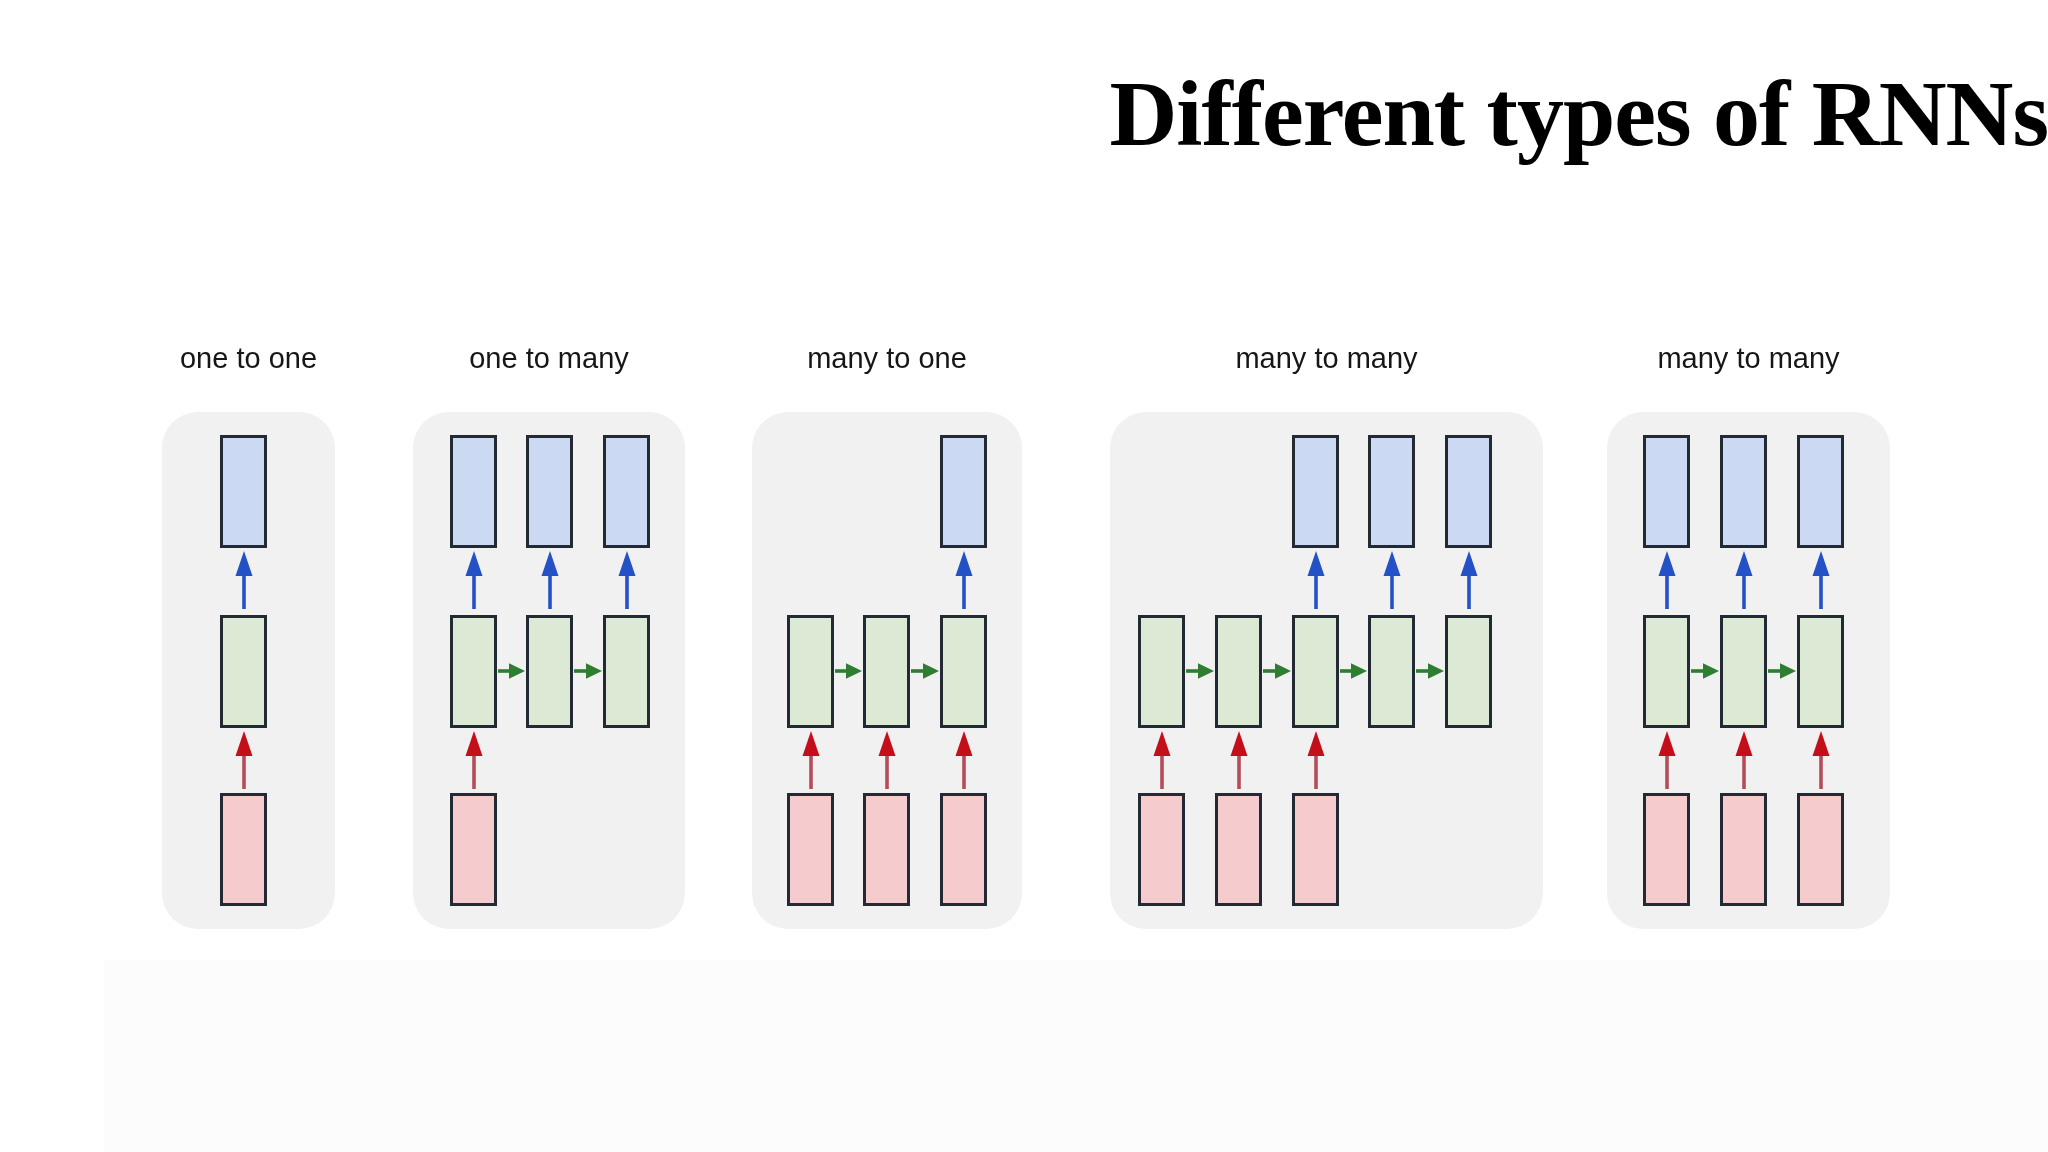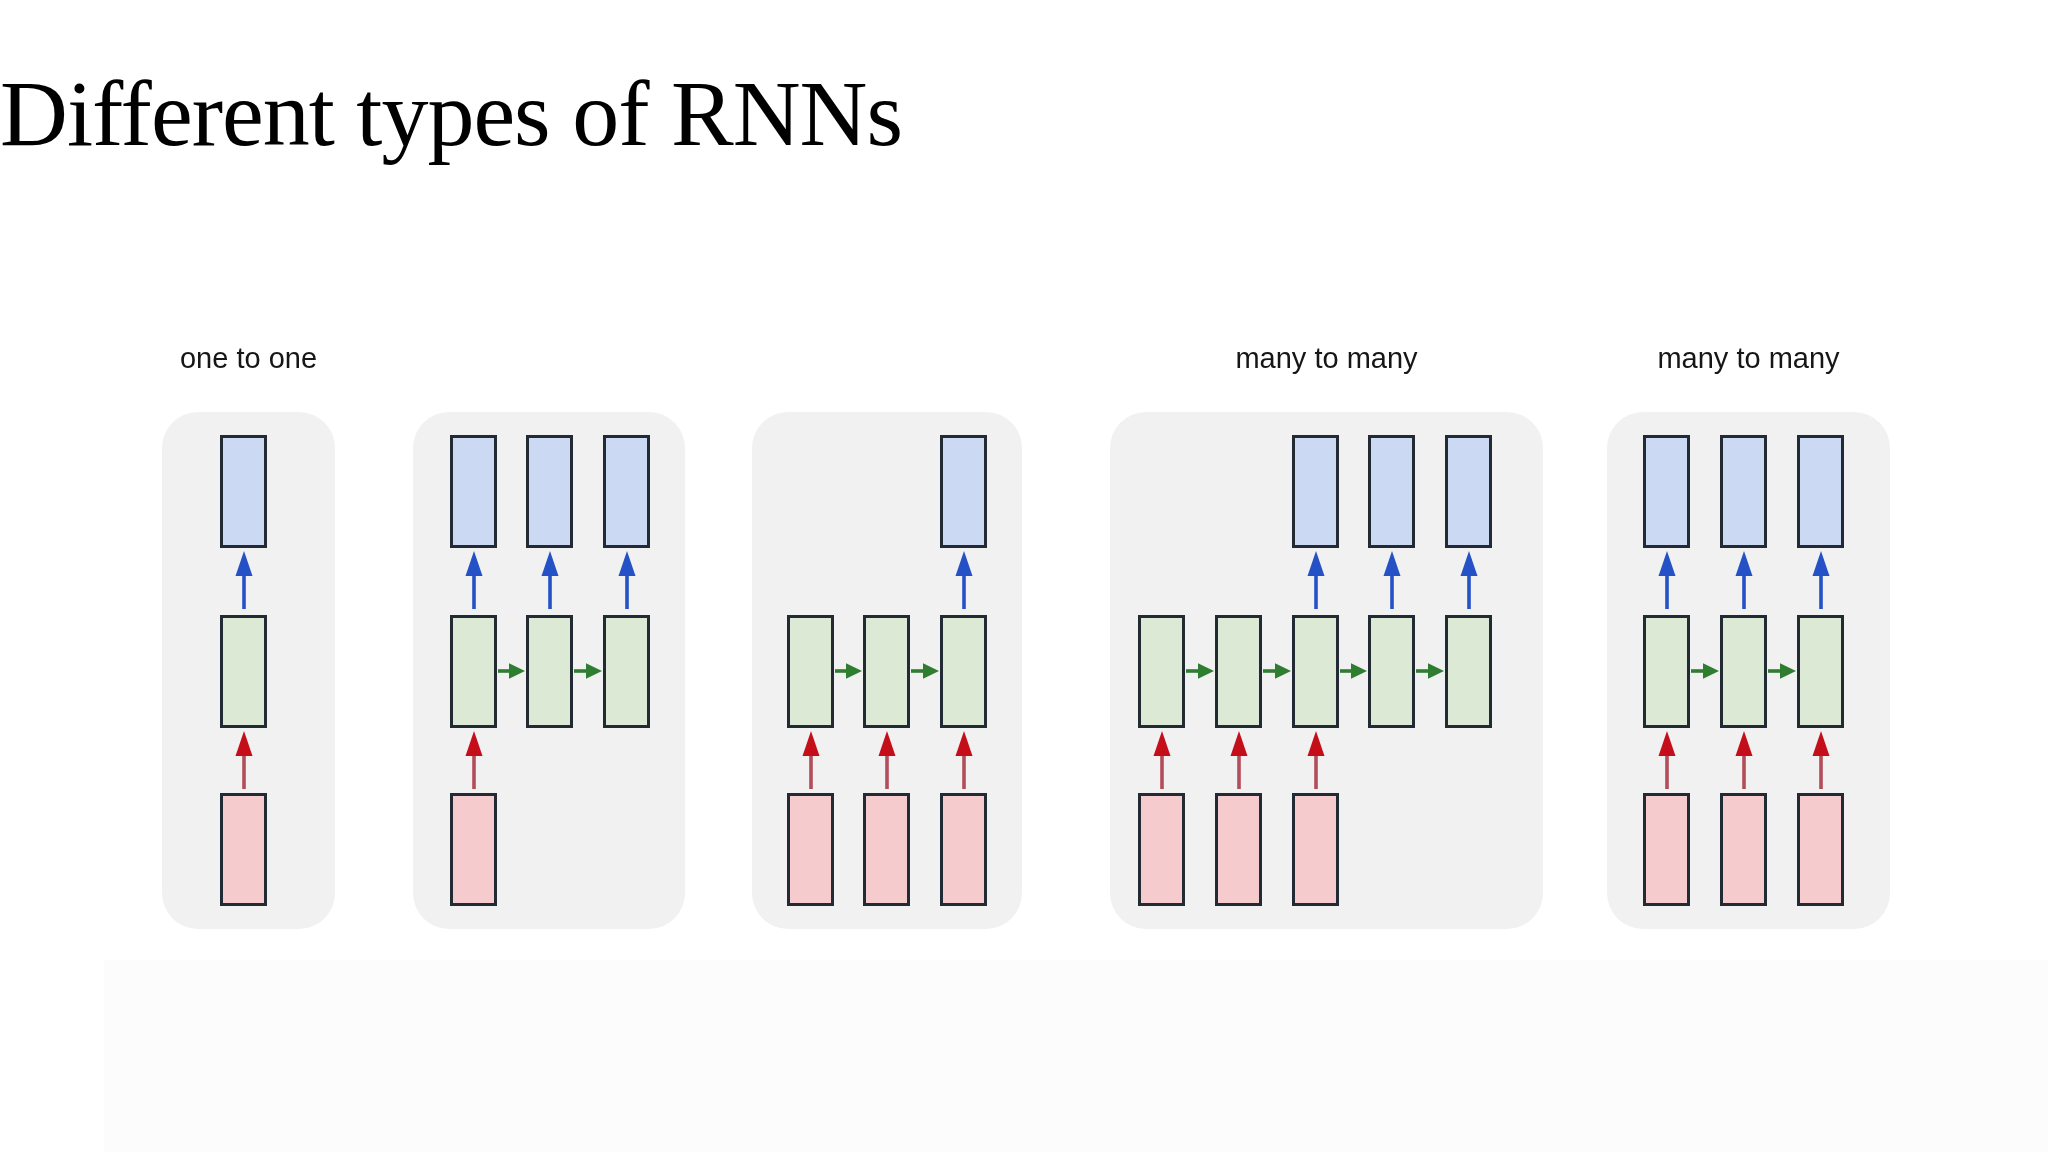--- a/index.html
+++ b/index.html
@@ -1,19 +1,19 @@
 <!DOCTYPE html>
 <html style="--page_bg: #ffffff; --panel_bg: #f1f1f2; --box_border: #222b33; --blue_box: #ccd9f3; --green_box: #dbe9d5; --red_box: #f6cbce; --arrow_blue: #2451c6; --arrow_red_head: #c40e1a; --arrow_red_stem: #b24e59; --arrow_green: #2e7d30; --title_color: #000000; --label_color: #161616; --footer_band: #fcfcfd;"><head>
 <meta charset="utf-8">
 <style>
   html,body{margin:0;padding:0;background:#fff;}
   #stage{position:relative;width:2048px;height:1152px;overflow:hidden;
          background:var(--page_bg,#fff);font-family:"Liberation Sans",sans-serif;}
-  .title{position:absolute;top:66px;left:0;width:100%;text-align:left;
-         font-family:"Liberation Serif",serif;font-weight:normal;font-size:94px;
+  .title{position:absolute;top:66px;left:0;width:100%;text-align:right;
+         font-family:"Liberation Serif",serif;font-weight:bold;font-size:94px;
          line-height:1;letter-spacing:-1px;color:var(--title_color,#000);}
   .panel-label{position:absolute;top:342px;text-align:center;font-size:29px;
          line-height:1.15;color:var(--label_color,#161616);}
   .panel-bg{position:absolute;top:412px;height:517px;border-radius:36px;
          background:var(--panel_bg,#f1f1f2);}
   .nbox{position:absolute;width:47px;height:113px;box-sizing:border-box;
          border:3px solid var(--box_border,#222b33);}
   .arrow{position:absolute;display:block;}
   .band{position:absolute;left:104px;top:960px;width:1944px;height:192px;
          background:var(--footer_band,#fcfcfd);}
@@ -32,20 +32,21 @@
     <svg class="arrow" width="20" height="58" style="left:233.5px;top:551px">
     <rect x="8.2" y="20" width="3.6" height="38" style="fill:var(--arrow_blue)"></rect>
     <polygon points="10,0 1.5,25 18.5,25" style="fill:var(--arrow_blue)"></polygon>
     </svg>
     <div class="nbox" style="left:220px;top:793px;background:var(--red_box)"></div>
     <svg class="arrow" width="20" height="58" style="left:233.5px;top:731px">
     <rect x="8.2" y="20" width="3.6" height="38" style="fill:var(--arrow_red_stem)"></rect>
     <polygon points="10,0 1.5,25 18.5,25" style="fill:var(--arrow_red_head)"></polygon>
     </svg>
     <div class="panel-bg" style="left:413px;width:272px"></div>
+    <div class="panel-label" style="left:413px;width:272px">one to many</div>
     <div class="nbox" style="left:450px;top:615px;background:var(--green_box)"></div>
     <div class="nbox" style="left:450px;top:435px;background:var(--blue_box)"></div>
     <svg class="arrow" width="20" height="58" style="left:463.5px;top:551px">
     <rect x="8.2" y="20" width="3.6" height="38" style="fill:var(--arrow_blue)"></rect>
     <polygon points="10,0 1.5,25 18.5,25" style="fill:var(--arrow_blue)"></polygon>
     </svg>
     <div class="nbox" style="left:450px;top:793px;background:var(--red_box)"></div>
     <svg class="arrow" width="20" height="58" style="left:463.5px;top:731px">
     <rect x="8.2" y="20" width="3.6" height="38" style="fill:var(--arrow_red_stem)"></rect>
     <polygon points="10,0 1.5,25 18.5,25" style="fill:var(--arrow_red_head)"></polygon>
@@ -64,20 +65,21 @@
     </svg>
     <svg class="arrow" width="27" height="18" style="left:498px;top:662px">
     <rect x="0" y="7.2" width="14" height="3.6" style="fill:var(--arrow_green)"></rect>
     <polygon points="27,9 11,1.2 11,16.8" style="fill:var(--arrow_green)"></polygon>
     </svg>
     <svg class="arrow" width="28" height="18" style="left:574px;top:662px">
     <rect x="0" y="7.2" width="15" height="3.6" style="fill:var(--arrow_green)"></rect>
     <polygon points="28,9 12,1.2 12,16.8" style="fill:var(--arrow_green)"></polygon>
     </svg>
     <div class="panel-bg" style="left:752px;width:270px"></div>
+    <div class="panel-label" style="left:752px;width:270px">many to one</div>
     <div class="nbox" style="left:787px;top:615px;background:var(--green_box)"></div>
     <div class="nbox" style="left:787px;top:793px;background:var(--red_box)"></div>
     <svg class="arrow" width="20" height="58" style="left:800.5px;top:731px">
     <rect x="8.2" y="20" width="3.6" height="38" style="fill:var(--arrow_red_stem)"></rect>
     <polygon points="10,0 1.5,25 18.5,25" style="fill:var(--arrow_red_head)"></polygon>
     </svg>
     <div class="nbox" style="left:863px;top:615px;background:var(--green_box)"></div>
     <div class="nbox" style="left:863px;top:793px;background:var(--red_box)"></div>
     <svg class="arrow" width="20" height="58" style="left:876.5px;top:731px">
     <rect x="8.2" y="20" width="3.6" height="38" style="fill:var(--arrow_red_stem)"></rect>

